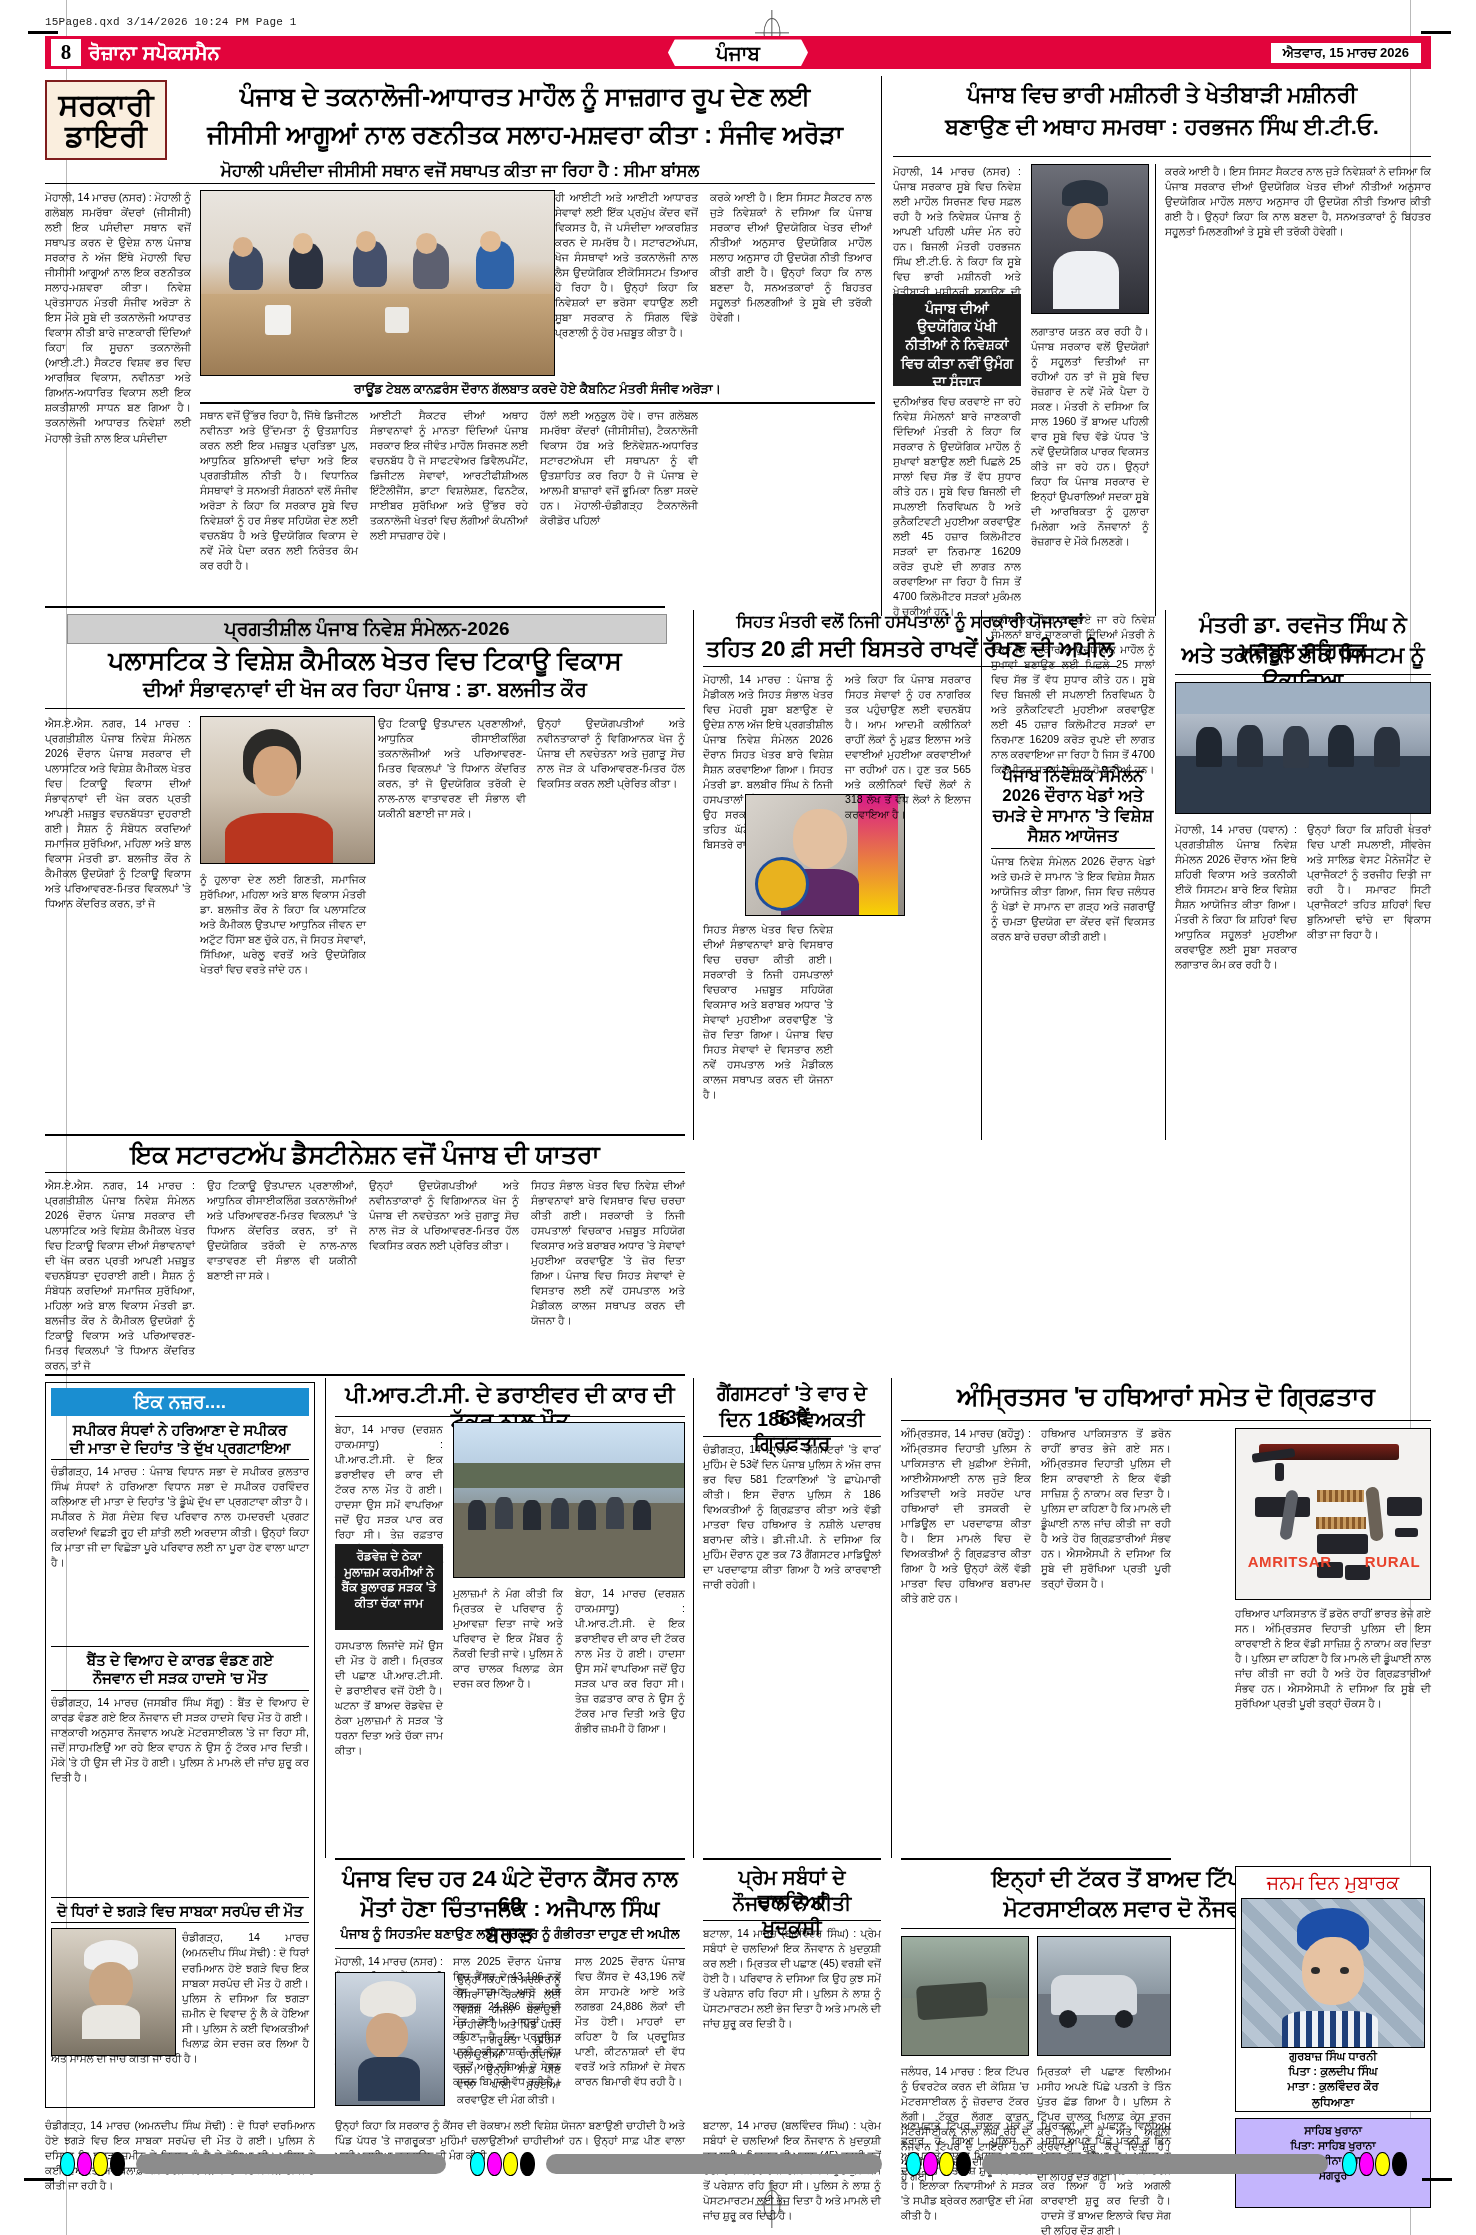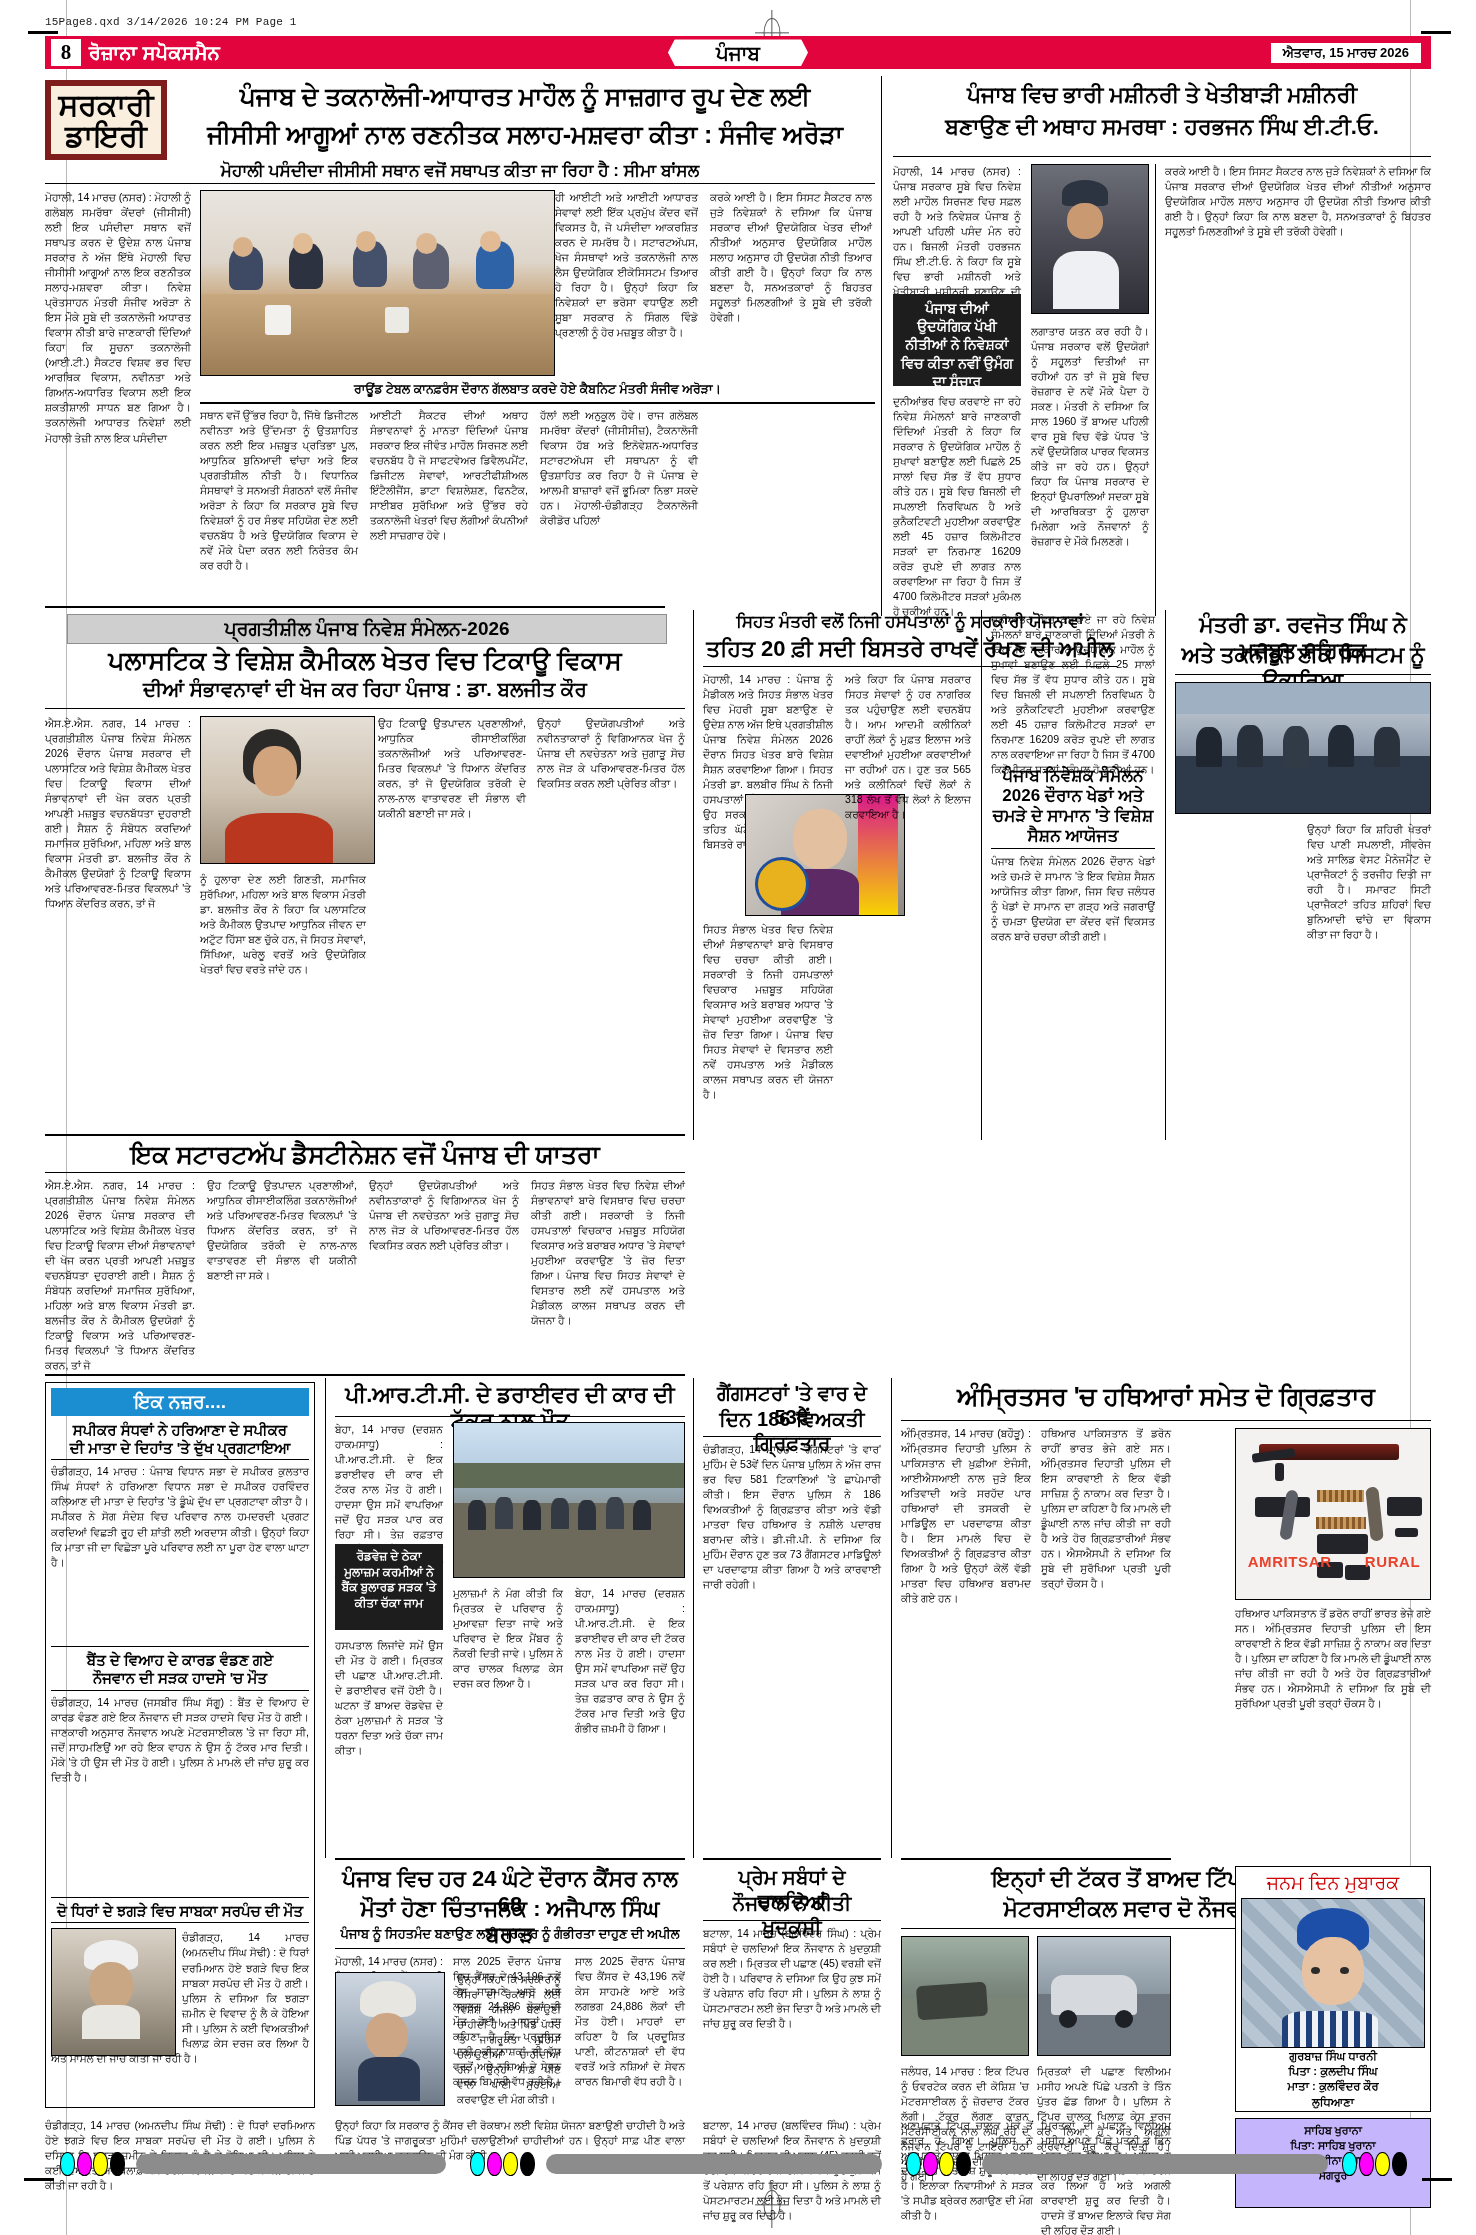--- a/index.html
+++ b/index.html
@@ -61,21 +61,21 @@
 
   
   .content { position:absolute; left:45px; top:76px; width:1386px; height:2040px; }
 
   .vrule { position:absolute; width:1px; background:#000; }
   .hrule { position:absolute; height:1px; background:#000; }
   .hrule2 { position:absolute; height:2px; background:#000; }
 
   
   .kicker-box {
-    background:#faeede; border:6px solid #7f1d1d;
+    background:#faeede; border:2px solid #7f1d1d;
     display:flex; flex-direction:column; align-items:center; justify-content:center;
     font-weight:bold; line-height:1.05;
   }
   .kicker-box span { font-size:30px; }
 
   .hl-lead {
     font-weight:bold; line-height:1.18; text-align:center;
   }
   .hl-xl { font-size:25px; }
   .hl-lg { font-size:22px; }
@@ -295,20 +295,21 @@
     <div class="photo ph-stage" style="left:1130px; top:606px; width:256px; height:132px;">
       <div style="position:absolute; left:0; bottom:0; width:100%; height:44%; background:#2e3a4a;"></div>
       <div style="position:absolute; left:8%;  top:34%; width:26px; height:40px; background:#1f2630; border-radius:40% 40% 6% 6%;"></div>
       <div style="position:absolute; left:24%; top:32%; width:26px; height:42px; background:#28303c; border-radius:40% 40% 6% 6%;"></div>
       <div style="position:absolute; left:42%; top:33%; width:26px; height:42px; background:#313a47; border-radius:40% 40% 6% 6%;"></div>
       <div style="position:absolute; left:60%; top:32%; width:26px; height:42px; background:#222a35; border-radius:40% 40% 6% 6%;"></div>
       <div style="position:absolute; left:78%; top:34%; width:26px; height:40px; background:#2a323e; border-radius:40% 40% 6% 6%;"></div>
       <div style="position:absolute; left:0; top:0; width:100%; height:24%; background:#9fb0c2;"></div>
     </div>
 
+    <div class="body-col" style="position:absolute; left:1130px; top:746px; width:122px; height:306px;">ਮੋਹਾਲੀ, 14 ਮਾਰਚ (ਧਵਾਨ) : ਪ੍ਰਗਤੀਸ਼ੀਲ ਪੰਜਾਬ ਨਿਵੇਸ਼ ਸੰਮੇਲਨ 2026 ਦੌਰਾਨ ਅੱਜ ਇਥੇ ਸ਼ਹਿਰੀ ਵਿਕਾਸ ਅਤੇ ਤਕਨੀਕੀ ਈਕੋ ਸਿਸਟਮ ਬਾਰੇ ਇਕ ਵਿਸ਼ੇਸ਼ ਸੈਸ਼ਨ ਆਯੋਜਿਤ ਕੀਤਾ ਗਿਆ। ਮੰਤਰੀ ਨੇ ਕਿਹਾ ਕਿ ਸ਼ਹਿਰਾਂ ਵਿਚ ਆਧੁਨਿਕ ਸਹੂਲਤਾਂ ਮੁਹਈਆ ਕਰਵਾਉਣ ਲਈ ਸੂਬਾ ਸਰਕਾਰ ਲਗਾਤਾਰ ਕੰਮ ਕਰ ਰਹੀ ਹੈ।</div>
     <div class="body-col" style="position:absolute; left:1262px; top:746px; width:124px; height:306px;">ਉਨ੍ਹਾਂ ਕਿਹਾ ਕਿ ਸ਼ਹਿਰੀ ਖੇਤਰਾਂ ਵਿਚ ਪਾਣੀ ਸਪਲਾਈ, ਸੀਵਰੇਜ ਅਤੇ ਸਾਲਿਡ ਵੇਸਟ ਮੈਨੇਜਮੈਂਟ ਦੇ ਪ੍ਰਾਜੈਕਟਾਂ ਨੂੰ ਤਰਜੀਹ ਦਿਤੀ ਜਾ ਰਹੀ ਹੈ। ਸਮਾਰਟ ਸਿਟੀ ਪ੍ਰਾਜੈਕਟਾਂ ਤਹਿਤ ਸ਼ਹਿਰਾਂ ਵਿਚ ਬੁਨਿਆਦੀ ਢਾਂਚੇ ਦਾ ਵਿਕਾਸ ਕੀਤਾ ਜਾ ਰਿਹਾ ਹੈ।</div>
 
     <div class="hrule2" style="left:0; top:1058px; width:640px;"></div>
     <div class="hl-lead hl-xl" style="position:absolute; left:0; top:1064px; width:640px;">ਇਕ ਸਟਾਰਟਅ‌ੱਪ ਡੈਸਟੀਨੇਸ਼ਨ ਵਜੋਂ ਪੰਜਾਬ ਦੀ ਯਾਤਰਾ</div>
     <div class="hrule" style="left:0; top:1096px; width:640px;"></div>
     <div class="body-col" style="position:absolute; left:0;   top:1102px; width:150px; height:190px;">ਐਸ.ਏ.ਐਸ. ਨਗਰ, 14 ਮਾਰਚ : ਪ੍ਰਗਤੀਸ਼ੀਲ ਪੰਜਾਬ ਨਿਵੇਸ਼ ਸੰਮੇਲਨ 2026 ਦੌਰਾਨ ਪੰਜਾਬ ਸਰਕਾਰ ਦੀ ਪਲਾਸਟਿਕ ਅਤੇ ਵਿਸ਼ੇਸ਼ ਕੈਮੀਕਲ ਖੇਤਰ ਵਿਚ ਟਿਕਾਊ ਵਿਕਾਸ ਦੀਆਂ ਸੰਭਾਵਨਾਵਾਂ ਦੀ ਖੋਜ ਕਰਨ ਪ੍ਰਤੀ ਆਪਣੀ ਮਜ਼ਬੂਤ ਵਚਨਬੱਧਤਾ ਦੁਹਰਾਈ ਗਈ। ਸੈਸ਼ਨ ਨੂੰ ਸੰਬੋਧਨ ਕਰਦਿਆਂ ਸਮਾਜਿਕ ਸੁਰੱਖਿਆ, ਮਹਿਲਾ ਅਤੇ ਬਾਲ ਵਿਕਾਸ ਮੰਤਰੀ ਡਾ. ਬਲਜੀਤ ਕੌਰ ਨੇ ਕੈਮੀਕਲ ਉਦਯੋਗਾਂ ਨੂੰ ਟਿਕਾਊ ਵਿਕਾਸ ਅਤੇ ਪਰਿਆਵਰਣ-ਮਿਤਰ ਵਿਕਲਪਾਂ 'ਤੇ ਧਿਆਨ ਕੇਂਦਰਿਤ ਕਰਨ, ਤਾਂ ਜੋ</div>
     <div class="body-col" style="position:absolute; left:162px; top:1102px; width:150px; height:190px;">ਉਹ ਟਿਕਾਊ ਉਤਪਾਦਨ ਪ੍ਰਣਾਲੀਆਂ, ਆਧੁਨਿਕ ਰੀਸਾਈਕਲਿੰਗ ਤਕਨਾਲੋਜੀਆਂ ਅਤੇ ਪਰਿਆਵਰਣ-ਮਿਤਰ ਵਿਕਲਪਾਂ 'ਤੇ ਧਿਆਨ ਕੇਂਦਰਿਤ ਕਰਨ, ਤਾਂ ਜੋ ਉਦਯੋਗਿਕ ਤਰੱਕੀ ਦੇ ਨਾਲ-ਨਾਲ ਵਾਤਾਵਰਣ ਦੀ ਸੰਭਾਲ ਵੀ ਯਕੀਨੀ ਬਣਾਈ ਜਾ ਸਕੇ।</div>
     <div class="body-col" style="position:absolute; left:324px; top:1102px; width:150px; height:190px;">ਉਨ੍ਹਾਂ ਉਦਯੋਗਪਤੀਆਂ ਅਤੇ ਨਵੀਨਤਾਕਾਰਾਂ ਨੂੰ ਵਿਗਿਆਨਕ ਖੋਜ ਨੂੰ ਪੰਜਾਬ ਦੀ ਨਵਚੇਤਨਾ ਅਤੇ ਜੁਗਾੜੂ ਸੋਚ ਨਾਲ ਜੋੜ ਕੇ ਪਰਿਆਵਰਣ-ਮਿਤਰ ਹੱਲ ਵਿਕਸਿਤ ਕਰਨ ਲਈ ਪ੍ਰੇਰਿਤ ਕੀਤਾ।</div>
     <div class="body-col" style="position:absolute; left:486px; top:1102px; width:154px; height:190px;">ਸਿਹਤ ਸੰਭਾਲ ਖੇਤਰ ਵਿਚ ਨਿਵੇਸ਼ ਦੀਆਂ ਸੰਭਾਵਨਾਵਾਂ ਬਾਰੇ ਵਿਸਥਾਰ ਵਿਚ ਚਰਚਾ ਕੀਤੀ ਗਈ। ਸਰਕਾਰੀ ਤੇ ਨਿਜੀ ਹਸਪਤਾਲਾਂ ਵਿਚਕਾਰ ਮਜ਼ਬੂਤ ਸਹਿਯੋਗ ਵਿਕਸਾਰ ਅਤੇ ਬਰਾਬਰ ਅਧਾਰ 'ਤੇ ਸੇਵਾਵਾਂ ਮੁਹਈਆ ਕਰਵਾਉਣ 'ਤੇ ਜ਼ੋਰ ਦਿਤਾ ਗਿਆ। ਪੰਜਾਬ ਵਿਚ ਸਿਹਤ ਸੇਵਾਵਾਂ ਦੇ ਵਿਸਤਾਰ ਲਈ ਨਵੇਂ ਹਸਪਤਾਲ ਅਤੇ ਮੈਡੀਕਲ ਕਾਲਜ ਸਥਾਪਤ ਕਰਨ ਦੀ ਯੋਜਨਾ ਹੈ।</div>
 

